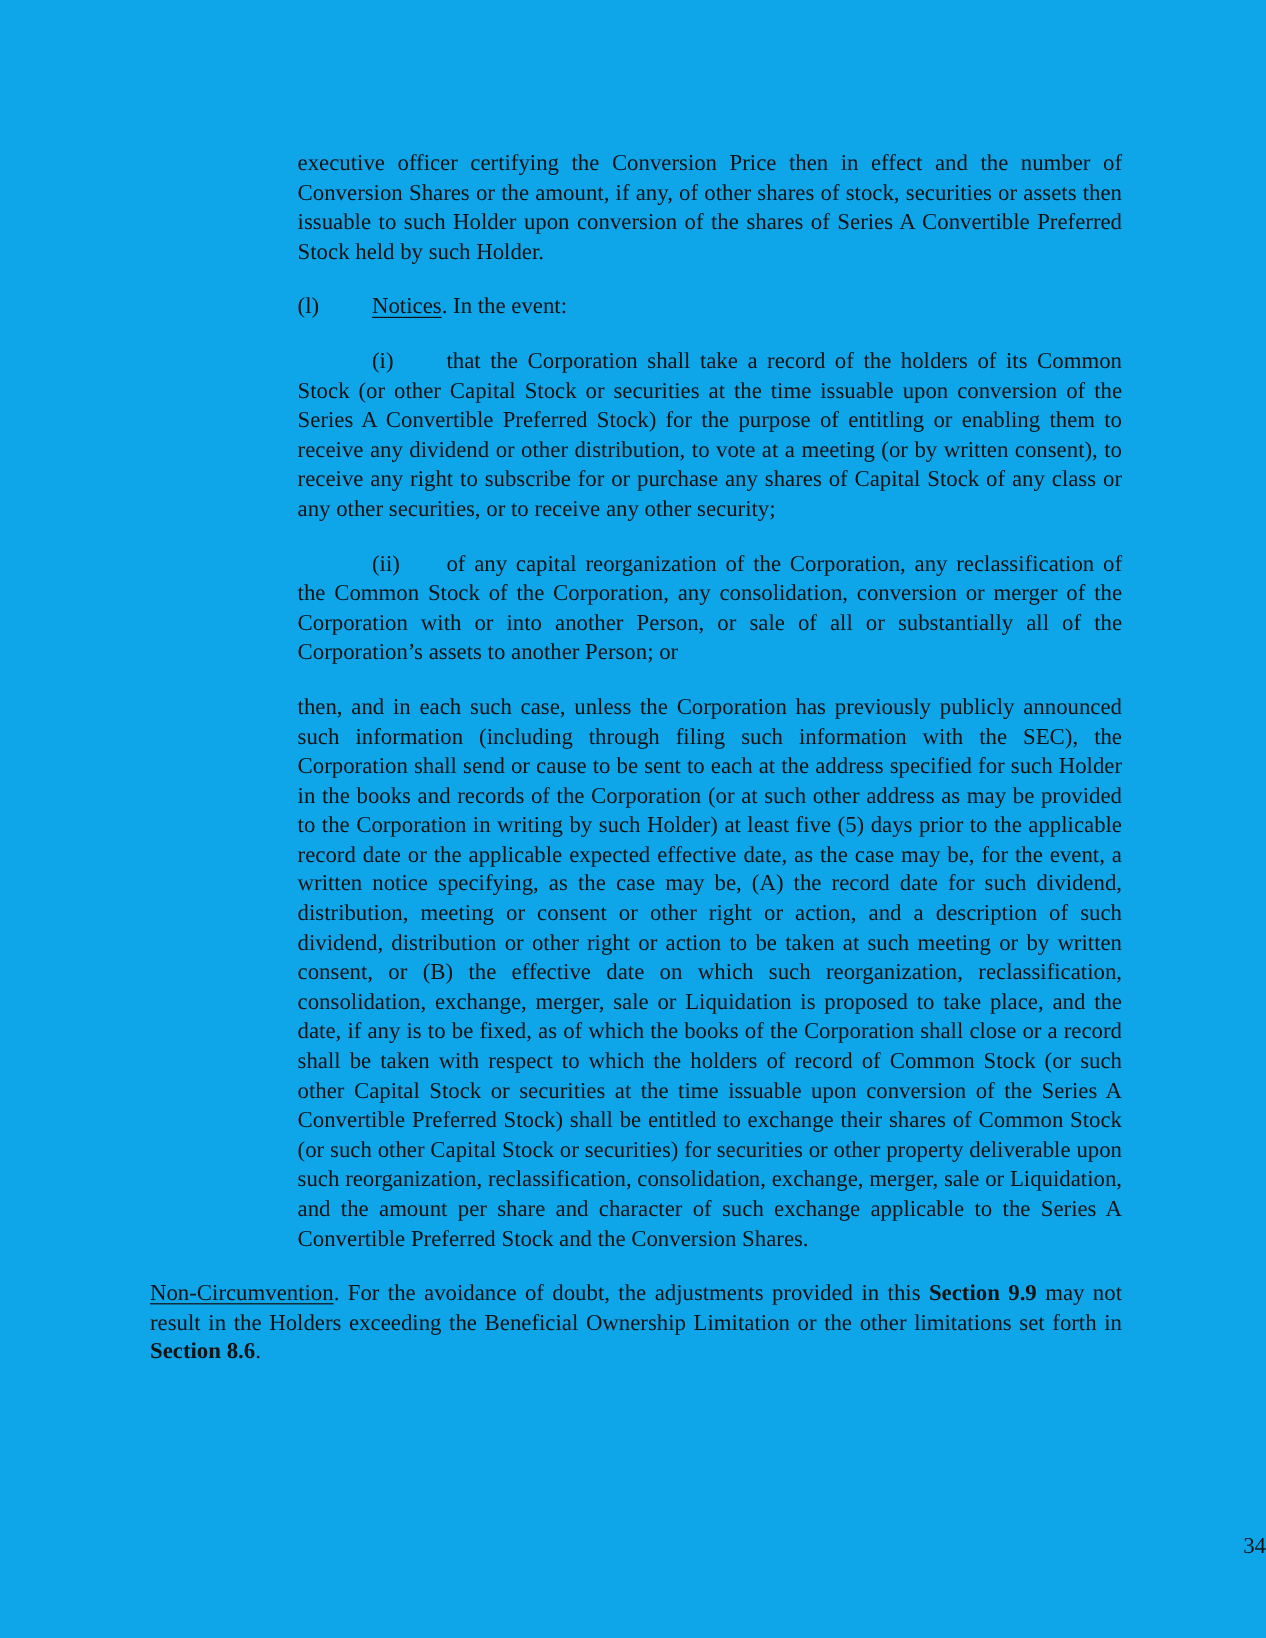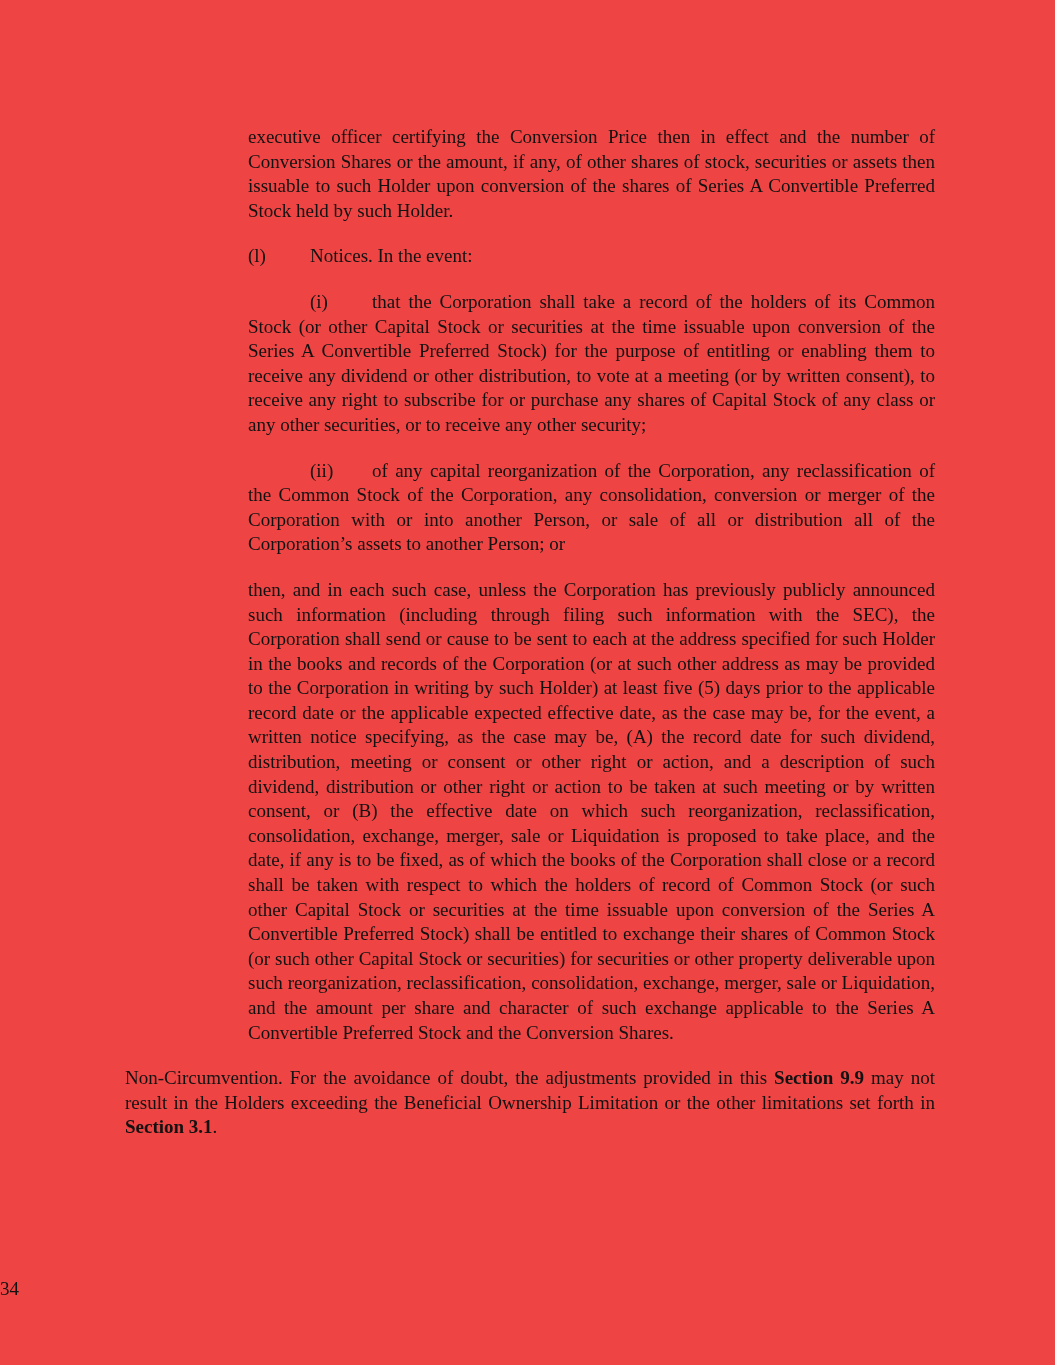--- a/index.html
+++ b/index.html
@@ -4,21 +4,21 @@
 <style>
   html, body {
     margin: 0;
     padding: 0;
     background: #e8e8e8;
   }
   .page {
     position: relative;
     width: 1055px;
     height: 1365px;
-    background: #ef4444;
+    background: #0ea5e9;
     margin: 0 auto;
     overflow: hidden;
     font-family: "Liberation Serif", "DejaVu Serif", serif;
     color: #121212;
   }
   .content {
     position: absolute;
     left: 125px;
     top: 0;
     width: 810px;
@@ -43,55 +43,56 @@
     display: inline-block;
     width: 62px;
     text-indent: 0;
   }
   .tab-label-wide {
     display: inline-block;
     width: 63px;
     text-indent: 0;
   }
   .u {
+    text-decoration: underline;
     text-underline-offset: 3px;
   }
   .b {
     font-weight: bold;
   }
   .section8 {
     margin-top: 30px;
     text-indent: 62px;
   }
   .page-number {
     position: absolute;
     left: 0;
     top: 1277px;
     width: 1055px;
-    text-align: left;
+    text-align: right;
     font-size: 19px;
     line-height: 24.6px;
   }
 </style>
 </head>
 <body>
 
 <div class="page">
   <div class="content">
 
     <p class="para justify block-indent">executive officer certifying the Conversion Price then in effect and the number of Conversion Shares or the amount, if any, of other shares of stock, securities or assets then issuable to such Holder upon conversion of the shares of Series A Convertible Preferred Stock held by such Holder.</p>
 
     <p class="para block-indent"><span class="tab-label">(l)</span><span class="u">Notices</span><span>. In the event:</span></p>
 
     <p class="para justify block-indent first-indent"><span class="tab-label">(i)</span><span>that the Corporation shall take a record of the holders of its Common Stock (or other Capital Stock or securities at the time issuable upon conversion of the Series A Convertible Preferred Stock) for the purpose of entitling or enabling them to receive any dividend or other distribution, to vote at a meeting (or by written consent), to receive any right to subscribe for or purchase any shares of Capital Stock of any class or any other securities, or to receive any other security;</span></p>
 
-    <p class="para justify block-indent first-indent"><span class="tab-label">(ii)</span><span>of any capital reorganization of the Corporation, any reclassification of the Common Stock of the Corporation, any consolidation, conversion or merger of the Corporation with or into another Person, or sale of all or distribution all of the Corporation’s assets to another Person; or</span></p>
+    <p class="para justify block-indent first-indent"><span class="tab-label">(ii)</span><span>of any capital reorganization of the Corporation, any reclassification of the Common Stock of the Corporation, any consolidation, conversion or merger of the Corporation with or into another Person, or sale of all or substantially all of the Corporation’s assets to another Person; or</span></p>
 
 
     <p class="para justify block-indent">then, and in each such case, unless the Corporation has previously publicly announced such information (including through filing such information with the SEC), the Corporation shall send or cause to be sent to each at the address specified for such Holder in the books and records of the Corporation (or at such other address as may be provided to the Corporation in writing by such Holder) at least five (5) days prior to the applicable record date or the applicable expected effective date, as the case may be, for the event, a written notice specifying, as the case may be, (A) the record date for such dividend, distribution, meeting or consent or other right or action, and a description of such dividend, distribution or other right or action to be taken at such meeting or by written consent, or (B) the effective date on which such reorganization, reclassification, consolidation, exchange, merger, sale or Liquidation is proposed to take place, and the date, if any is to be fixed, as of which the books of the Corporation shall close or a record shall be taken with respect to which the holders of record of Common Stock (or such other Capital Stock or securities at the time issuable upon conversion of the Series A Convertible Preferred Stock) shall be entitled to exchange their shares of Common Stock (or such other Capital Stock or securities) for securities or other property deliverable upon such reorganization, reclassification, consolidation, exchange, merger, sale or Liquidation, and the amount per share and character of such exchange applicable to the Series A Convertible Preferred Stock and the Conversion Shares.</p>
 
-    <p class="para justify"><span class="u">Non-Circumvention</span><span>. For the avoidance of doubt, the adjustments provided in this </span><span class="b">Section 9.9</span><span> may not result in the Holders exceeding the Beneficial Ownership Limitation or the other limitations set forth in </span><span class="b">Section 3.1</span><span>.</span></p>
+    <p class="para justify"><span class="u">Non-Circumvention</span><span>. For the avoidance of doubt, the adjustments provided in this </span><span class="b">Section 9.9</span><span> may not result in the Holders exceeding the Beneficial Ownership Limitation or the other limitations set forth in </span><span class="b">Section 8.6</span><span>.</span></p>
 
 
   </div>
 
   <div class="page-number">34</div>
 </div>
 
 </body></html>

